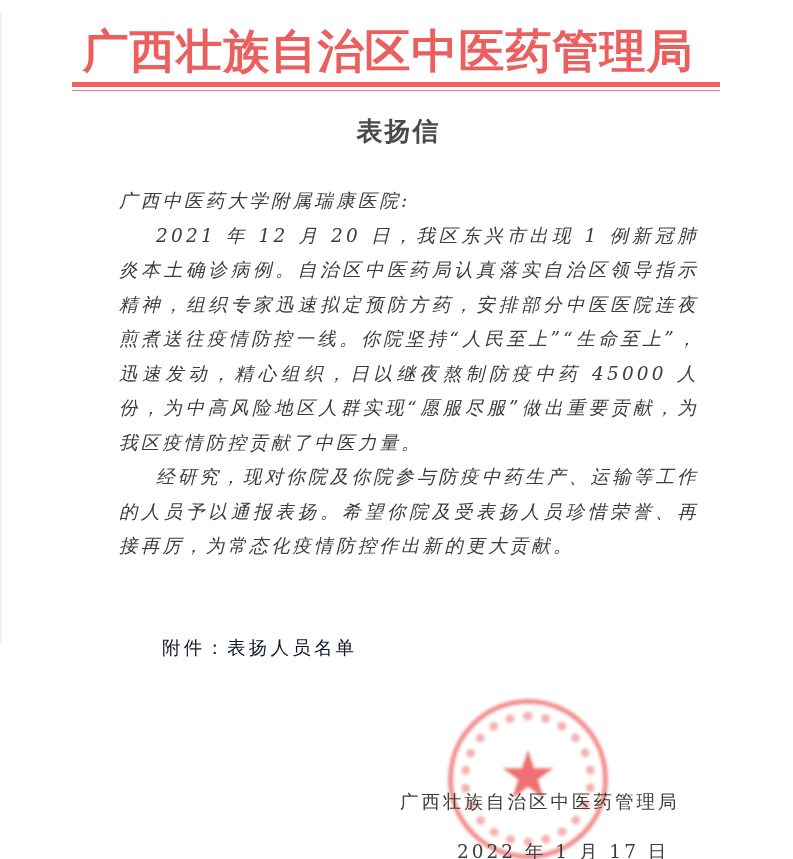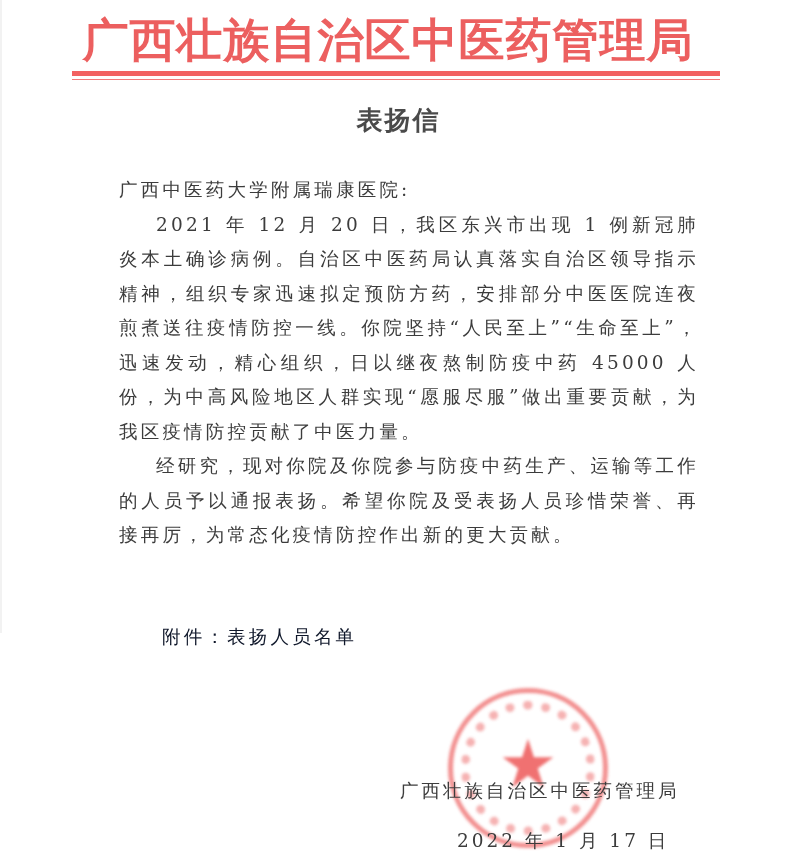--- a/index.html
+++ b/index.html
@@ -10,21 +10,21 @@
     body {
       width: 793px;
       height: 859px;
       position: relative;
       overflow: hidden;
       font-family: "DejaVu Serif", "Liberation Serif", serif;
       color: #3a3a3a;
     }
     .page {
       position: absolute;
-      left: 0; top: 0;
+      left: 0; top: 11px;
       width: 793px; height: 633px;
       background: #ffffff;
       border-left: 2px solid #f2f2f2;
       box-sizing: border-box;
     }
     .masthead {
       position: absolute;
       left: 56px;
       top: 14px;
       width: 660px;
@@ -72,20 +72,21 @@
       width: 580px;
       font-size: 18.5px;
       line-height: 34.5px;
       letter-spacing: 3.2px;
       color: #3c3c3c;
     }
     .body-text p {
       margin: 0;
       text-align: justify;
       text-align-last: left;
+      font-style: italic;
     }
     .salutation { margin: 0; }
     .indent { text-indent: 2em; }
     .attachment {
       position: absolute;
       left: 160px;
       top: 624px;
       font-size: 18.5px;
       letter-spacing: 3.2px;
       color: #0f172a;

